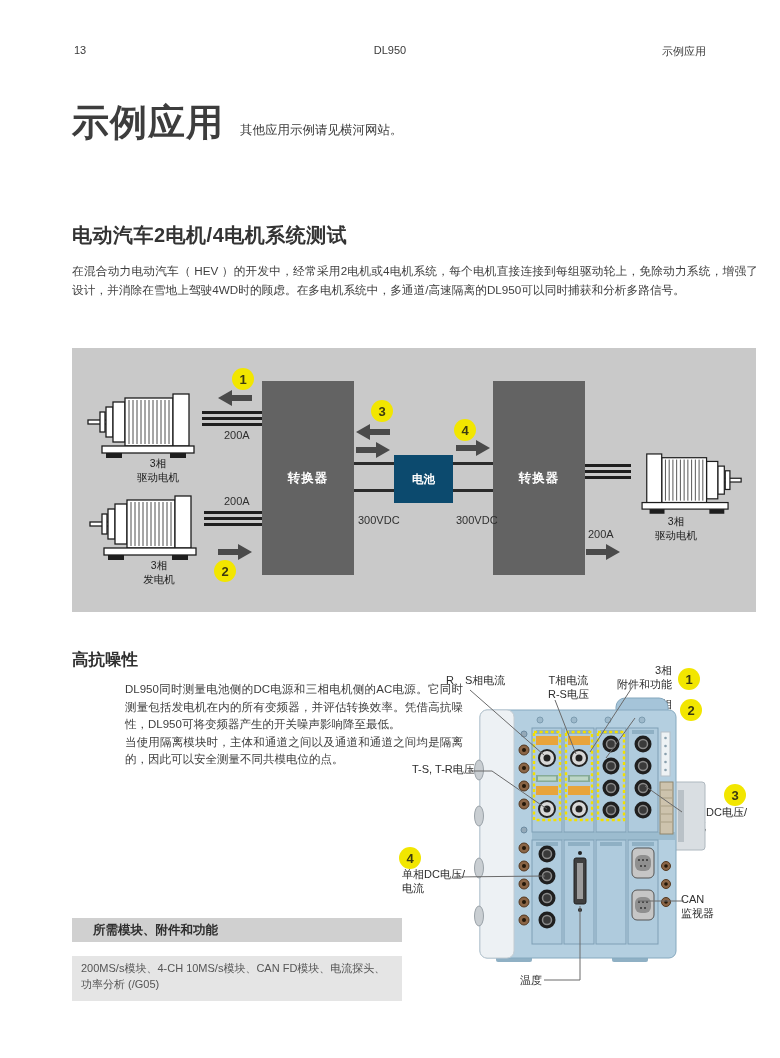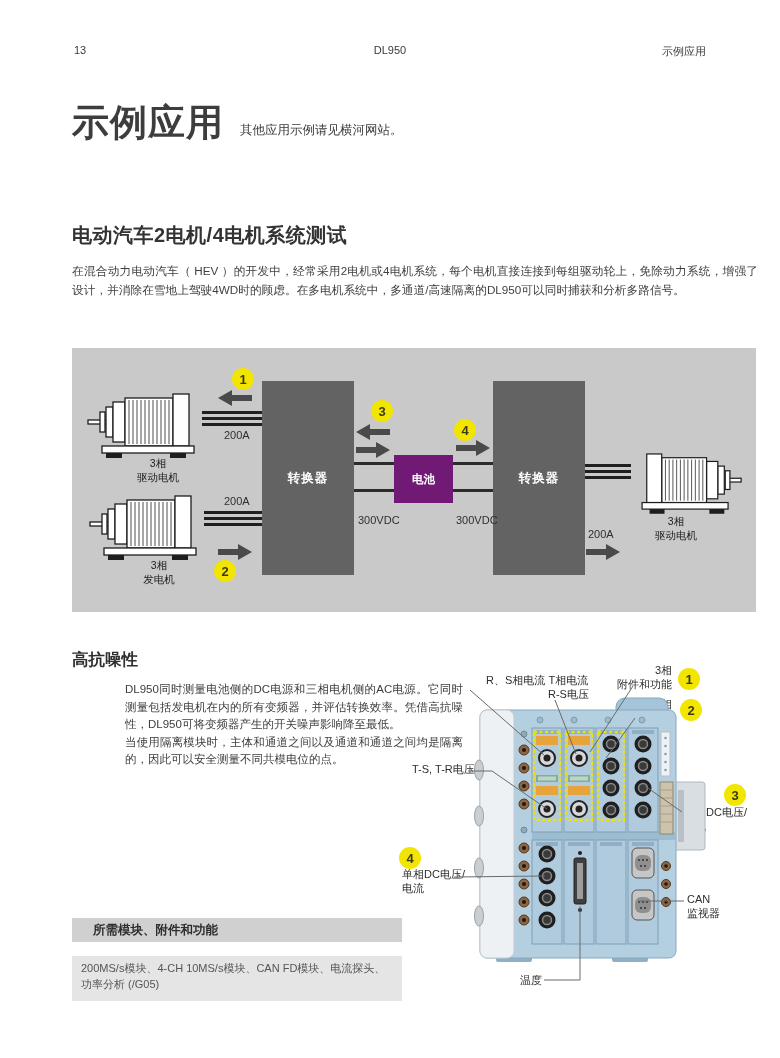--- a/index.html
+++ b/index.html
@@ -19,21 +19,21 @@
   .hero-note { font-size:12.5px; color:#3a3a3a; padding-bottom:6px; }
 
   
   .app-title { position:absolute; top:222px; left:48px; font-size:20px; font-weight:bold; color:#333; letter-spacing:.5px; }
   .app-body { position:absolute; top:261px; left:48px; width:686px; font-size:11.7px; line-height:19px; color:#3f3f3f; text-align:justify; }
 
   
   .diagram { position:absolute; top:348px; left:48px; width:684px; height:264px; background:#c9c9c9; }
   .blk { position:absolute; display:flex; align-items:center; justify-content:center; color:#fff; font-weight:bold; }
   .conv { width:92px; height:194px; top:33px; background:#636363; font-size:12.5px; letter-spacing:1px; }
-  .batt { left:322px; top:107px; width:59px; height:48px; background:#701a75; font-size:11.5px; }
+  .batt { left:322px; top:107px; width:59px; height:48px; background:#0c4a6e; font-size:11.5px; }
   .wire { position:absolute; background:#1f1f1f; height:3px; }
   .wire2 { position:absolute; background:#2b2b2b; height:2.5px; }
   .dlabel { position:absolute; font-size:11px; color:#2f2f2f; }
   .mlabel { position:absolute; font-size:10.5px; line-height:13.5px; color:#222; text-align:center; width:92px; }
   .badge { position:absolute; width:22px; height:22px; border-radius:50%; background:#f2e600; color:#3c3a10; font-weight:bold; font-size:13px; display:flex; align-items:center; justify-content:center; }
   .arr { position:absolute; }
   svg { overflow:visible; display:block; }
 
   
   .noise-title { position:absolute; top:649px; left:48px; font-size:16.5px; font-weight:bold; color:#2f2f2f; }
@@ -401,21 +401,21 @@
         <polyline points="229,36 186,102"></polyline>
         <polyline points="231,68 202,108"></polyline>
         <polyline points="64,121 88,121 143,159"></polyline>
         <polyline points="278,162 241,136"></polyline>
         <polyline points="50,227 141,226"></polyline>
         <polyline points="280,251 234,251"></polyline>
         <polyline points="140,330 176,330 176,256"></polyline>
       </g>
     </svg>
 
-    <div class="flabel" style="left:42px;top:24px;margin-left:40px;">R、S相电流</div>
+    <div class="flabel" style="left:42px;top:24px;">R、S相电流</div>
 
     <div class="flabel" style="left:144px;top:24px;text-align:center;">
       <span>T相电流</span><br>
       <span>R-S电压</span>
     </div>
 
     <div class="flabel right" style="left:202px;top:14px;width:66px;">
       <span>3相</span><br>
       <span>附件和功能</span>
     </div>
@@ -434,21 +434,21 @@
       <span>单相DC电压/</span><br>
       <span>电流</span>
     </div>
 
     <div class="badge fbadge" style="left:-5px;top:197px;">4</div>
     <div class="flabel" style="left:-2px;top:218px;">
       <span>单相DC电压/</span><br>
       <span>电流</span>
     </div>
 
-    <div class="flabel" style="left:283px;top:243px;">
+    <div class="flabel" style="left:277px;top:243px;">
       <span>CAN</span><br>
       <span>监视器</span>
     </div>
 
     <div class="flabel" style="left:116px;top:324px;">温度</div>
   </div>
 
 </div>
 
 </body></html>

